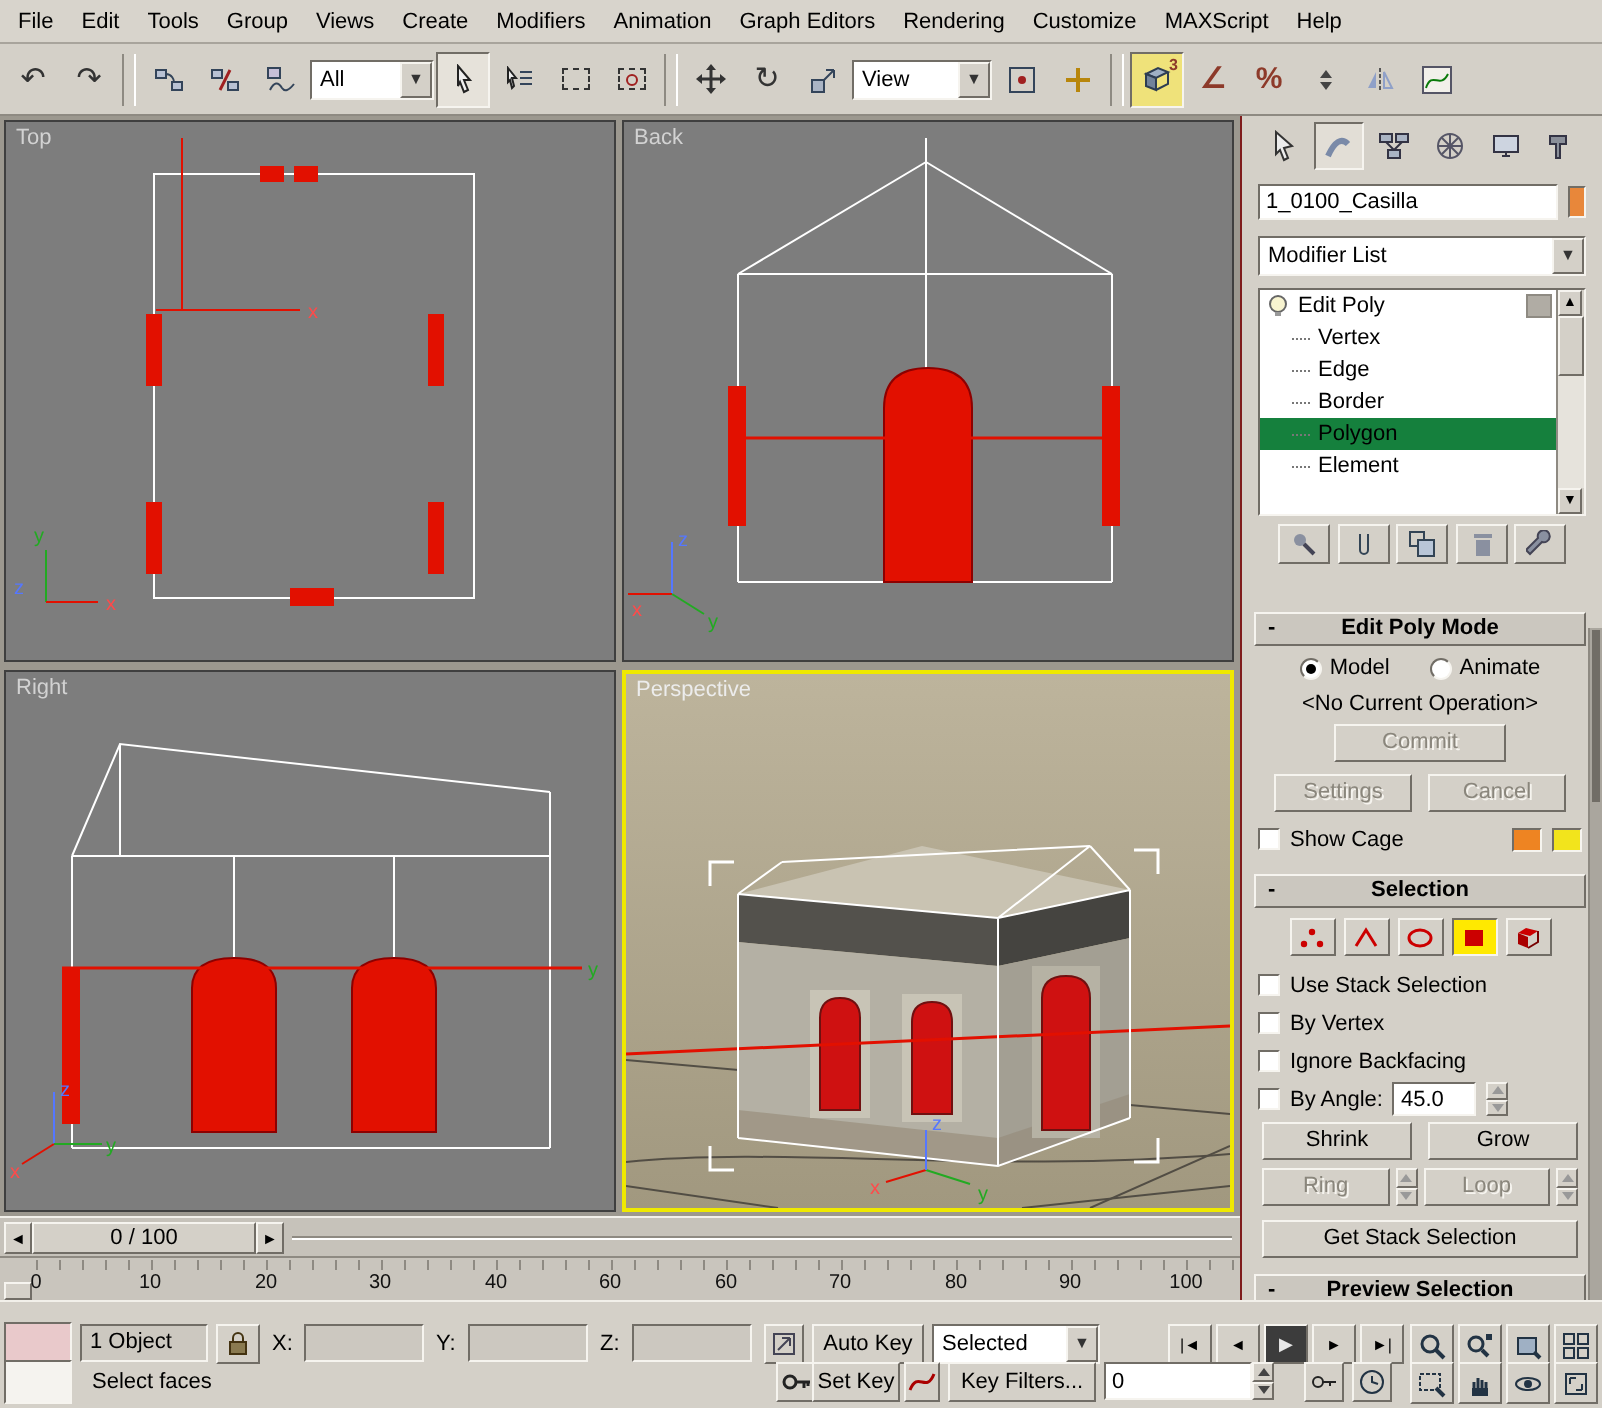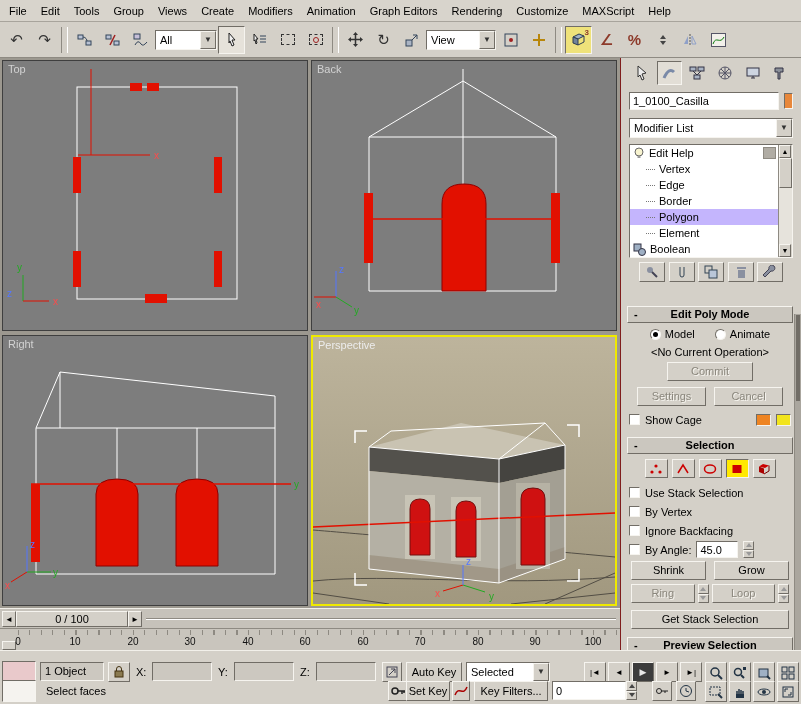--- a/index.html
+++ b/index.html
@@ -69,21 +69,21 @@
   .namerow { display: flex; align-items: center; gap: 5px; margin: 4px 8px 0; }
   .field { height: 18px; border: 1px solid; border-color: #716d66 #f6f4ef #f6f4ef #716d66;
     background: #fff; font-family: inherit; font-size: 11px; padding: 0 3px; }
   .swatch { width: 17px; height: 16px; border: 1px solid; border-color: #716d66 #f6f4ef #f6f4ef #716d66; }
   .mlist { margin: 8px 8px 0; }
   .stack { margin: 6px 8px 0; height: 114px; display: flex; border: 1px solid;
     border-color: #716d66 #f6f4ef #f6f4ef #716d66; background: #fff; }
   .stack-rows { flex: 1; overflow: hidden; }
   .srow { height: 16px; display: flex; align-items: center; gap: 4px; padding-left: 3px; white-space: nowrap; }
   .srow.sub { padding-left: 16px; }
-  .srow.sel { background: #c4b5fd; }
+  .srow.sel { background: #15803d; }
   .twig { width: 9px; height: 1px; border-bottom: 1px dotted #777; }
   .graybox { width: 13px; height: 12px; background: #b0aca4; border: 1px solid #8e8a82; margin-left: auto; margin-right: 2px; }
   .stack-sb { width: 14px; border-left: 1px solid #8e8a82; display: flex; flex-direction: column; background: #d4d0c8; }
   .sb-arrow { width: 12px; height: 13px; display: flex; align-items: center; justify-content: center; font-size: 7px; }
   .sb-track { flex: 1; background: #e6e3dc; }
   .sb-thumb { height: 30px; margin: 0; }
   .stack-tools { display: flex; justify-content: space-between; padding: 0 10px; margin: 4px 8px 0; }
   .stool { width: 26px; height: 20px; display: flex; align-items: center; justify-content: center; }
 
   .rollouts { position: relative; margin-top: 24px; padding: 0 8px 0 6px; }
@@ -455,21 +455,21 @@
         </span>
     </div>
 
     <div class="stack">
       <div class="stack-rows">
         <div class="srow">
           <svg width="12" height="12">
               <circle cx="6" cy="5" r="4" fill="#f8f4d0" stroke="#666"></circle>
               <rect x="4.5" y="9" width="3" height="2" fill="#999"></rect>
             </svg>
-          <span>Edit Help</span>
+          <span>Edit Poly</span>
           <span class="graybox"></span>
         </div>
         <div class="srow sub">
             <span class="twig"></span>
             <span>Vertex</span>
           </div>
         <div class="srow sub">
             <span class="twig"></span>
             <span>Edge</span>
           </div>
@@ -478,27 +478,20 @@
             <span>Border</span>
           </div>
         <div class="srow sub sel">
             <span class="twig"></span>
             <span>Polygon</span>
           </div>
         <div class="srow sub">
             <span class="twig"></span>
             <span>Element</span>
           </div>
-        <div class="srow">
-          <svg width="13" height="13">
-              <rect x="1" y="1" width="7" height="7" fill="#9fb0c4" stroke="#334"></rect>
-              <circle cx="9" cy="9" r="3.5" fill="#9fb0c4" stroke="#334"></circle>
-            </svg>
-          <span>Boolean</span>
-        </div>
       </div>
       <div class="stack-sb">
         <span class="sb-arrow raised">▲</span>
         <span class="sb-track">
             <span class="sb-thumb raised" style="display:block"></span>
           </span>
         <span class="sb-arrow raised">▼</span>
       </div>
     </div>
 

